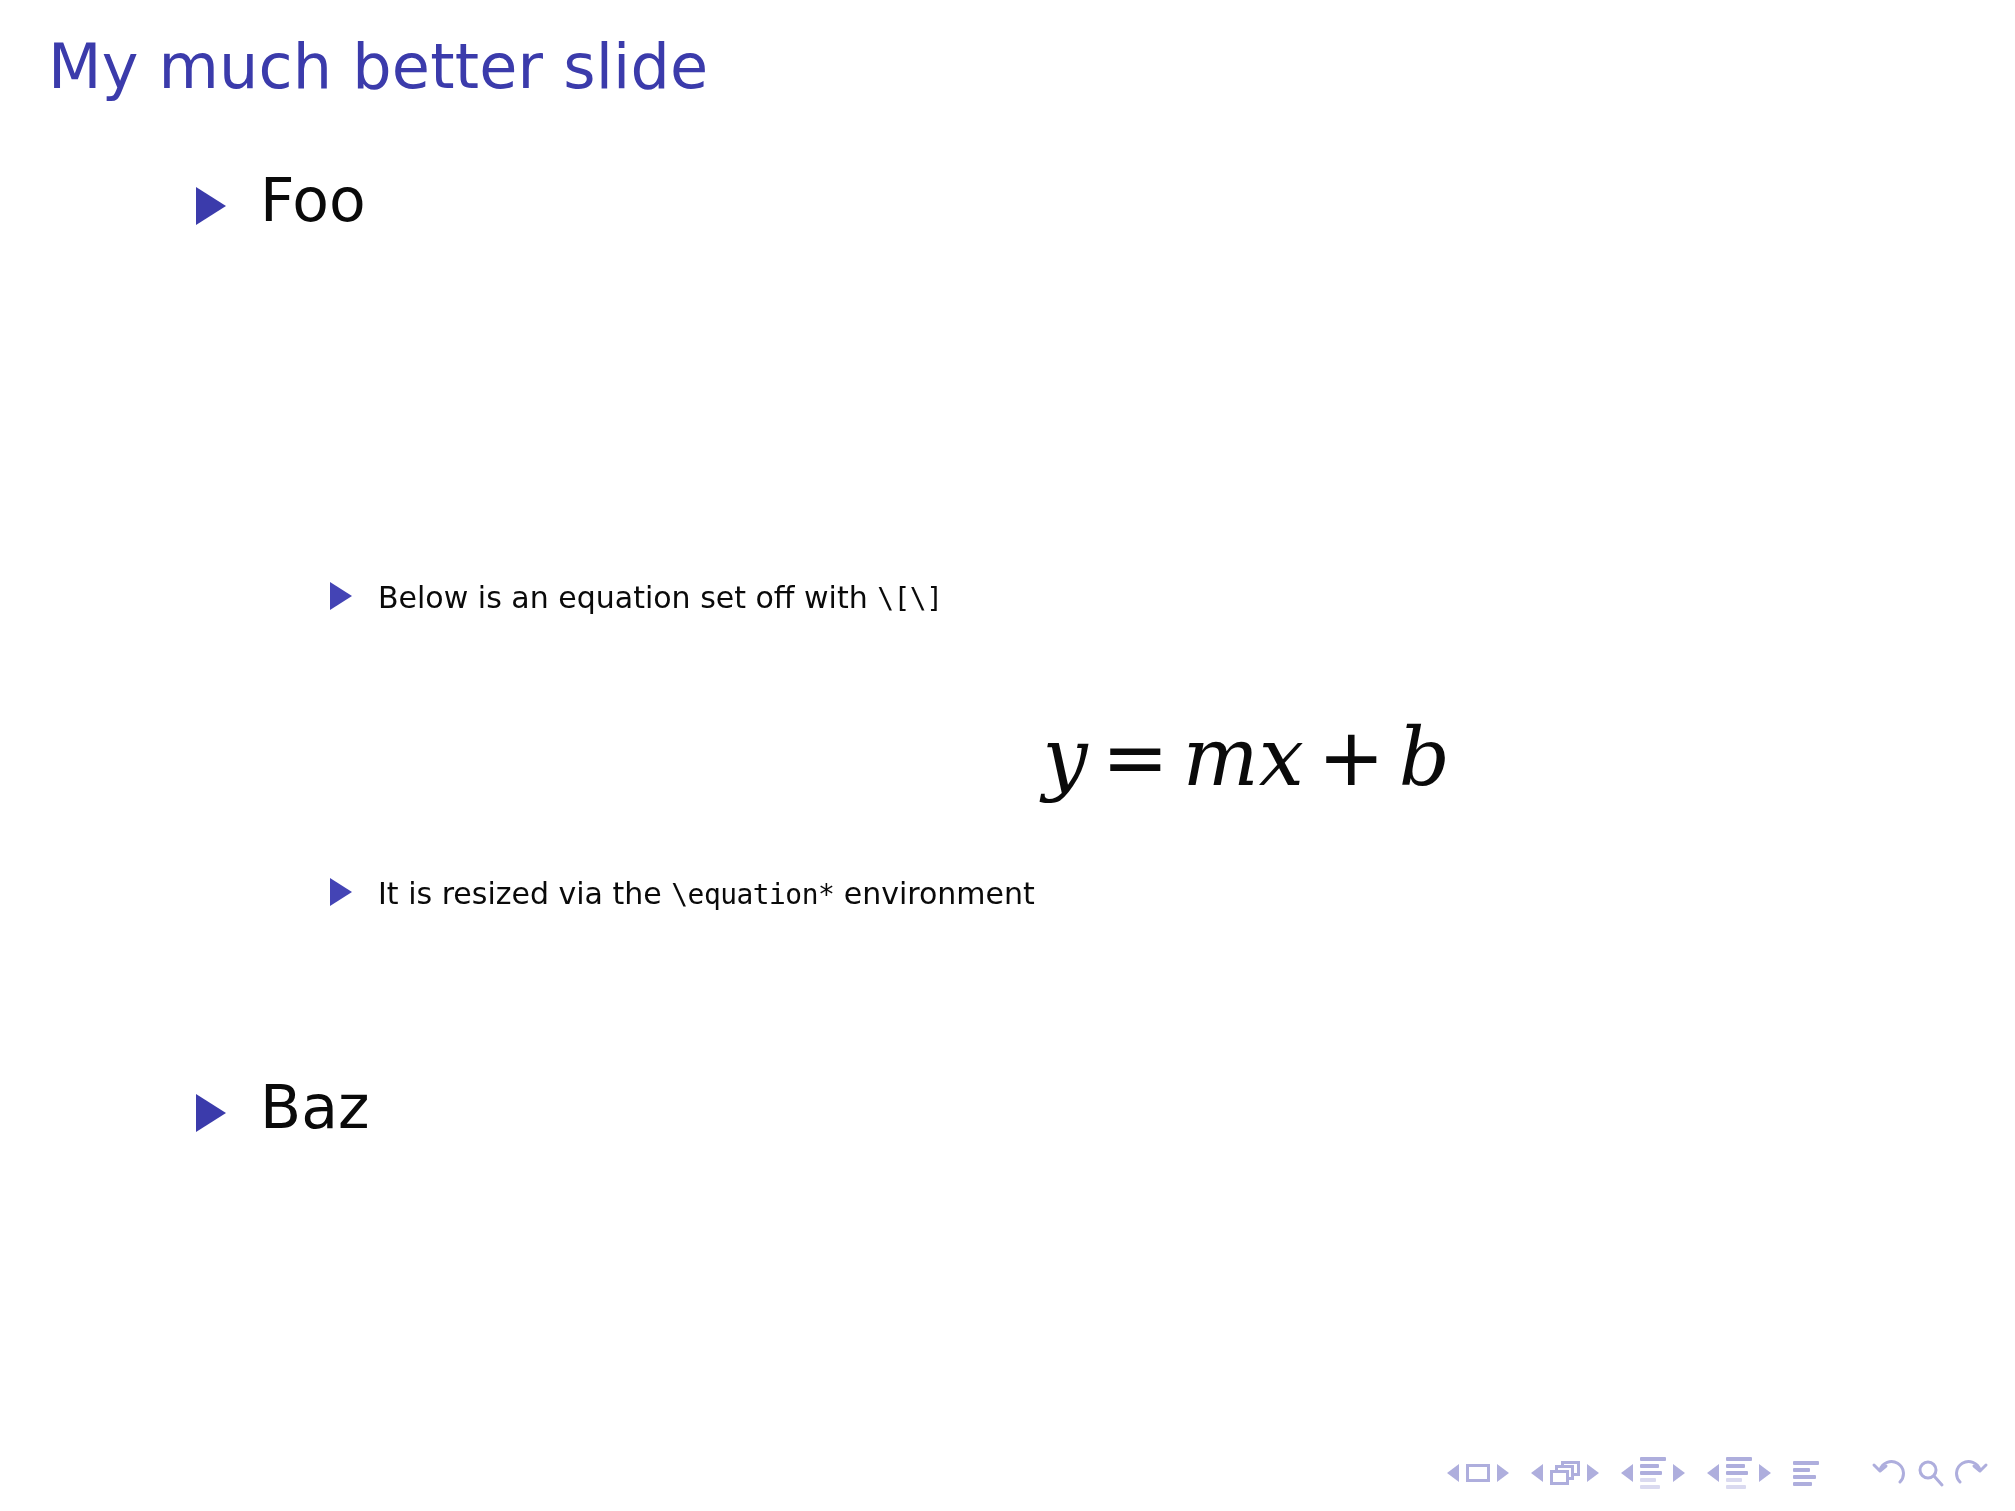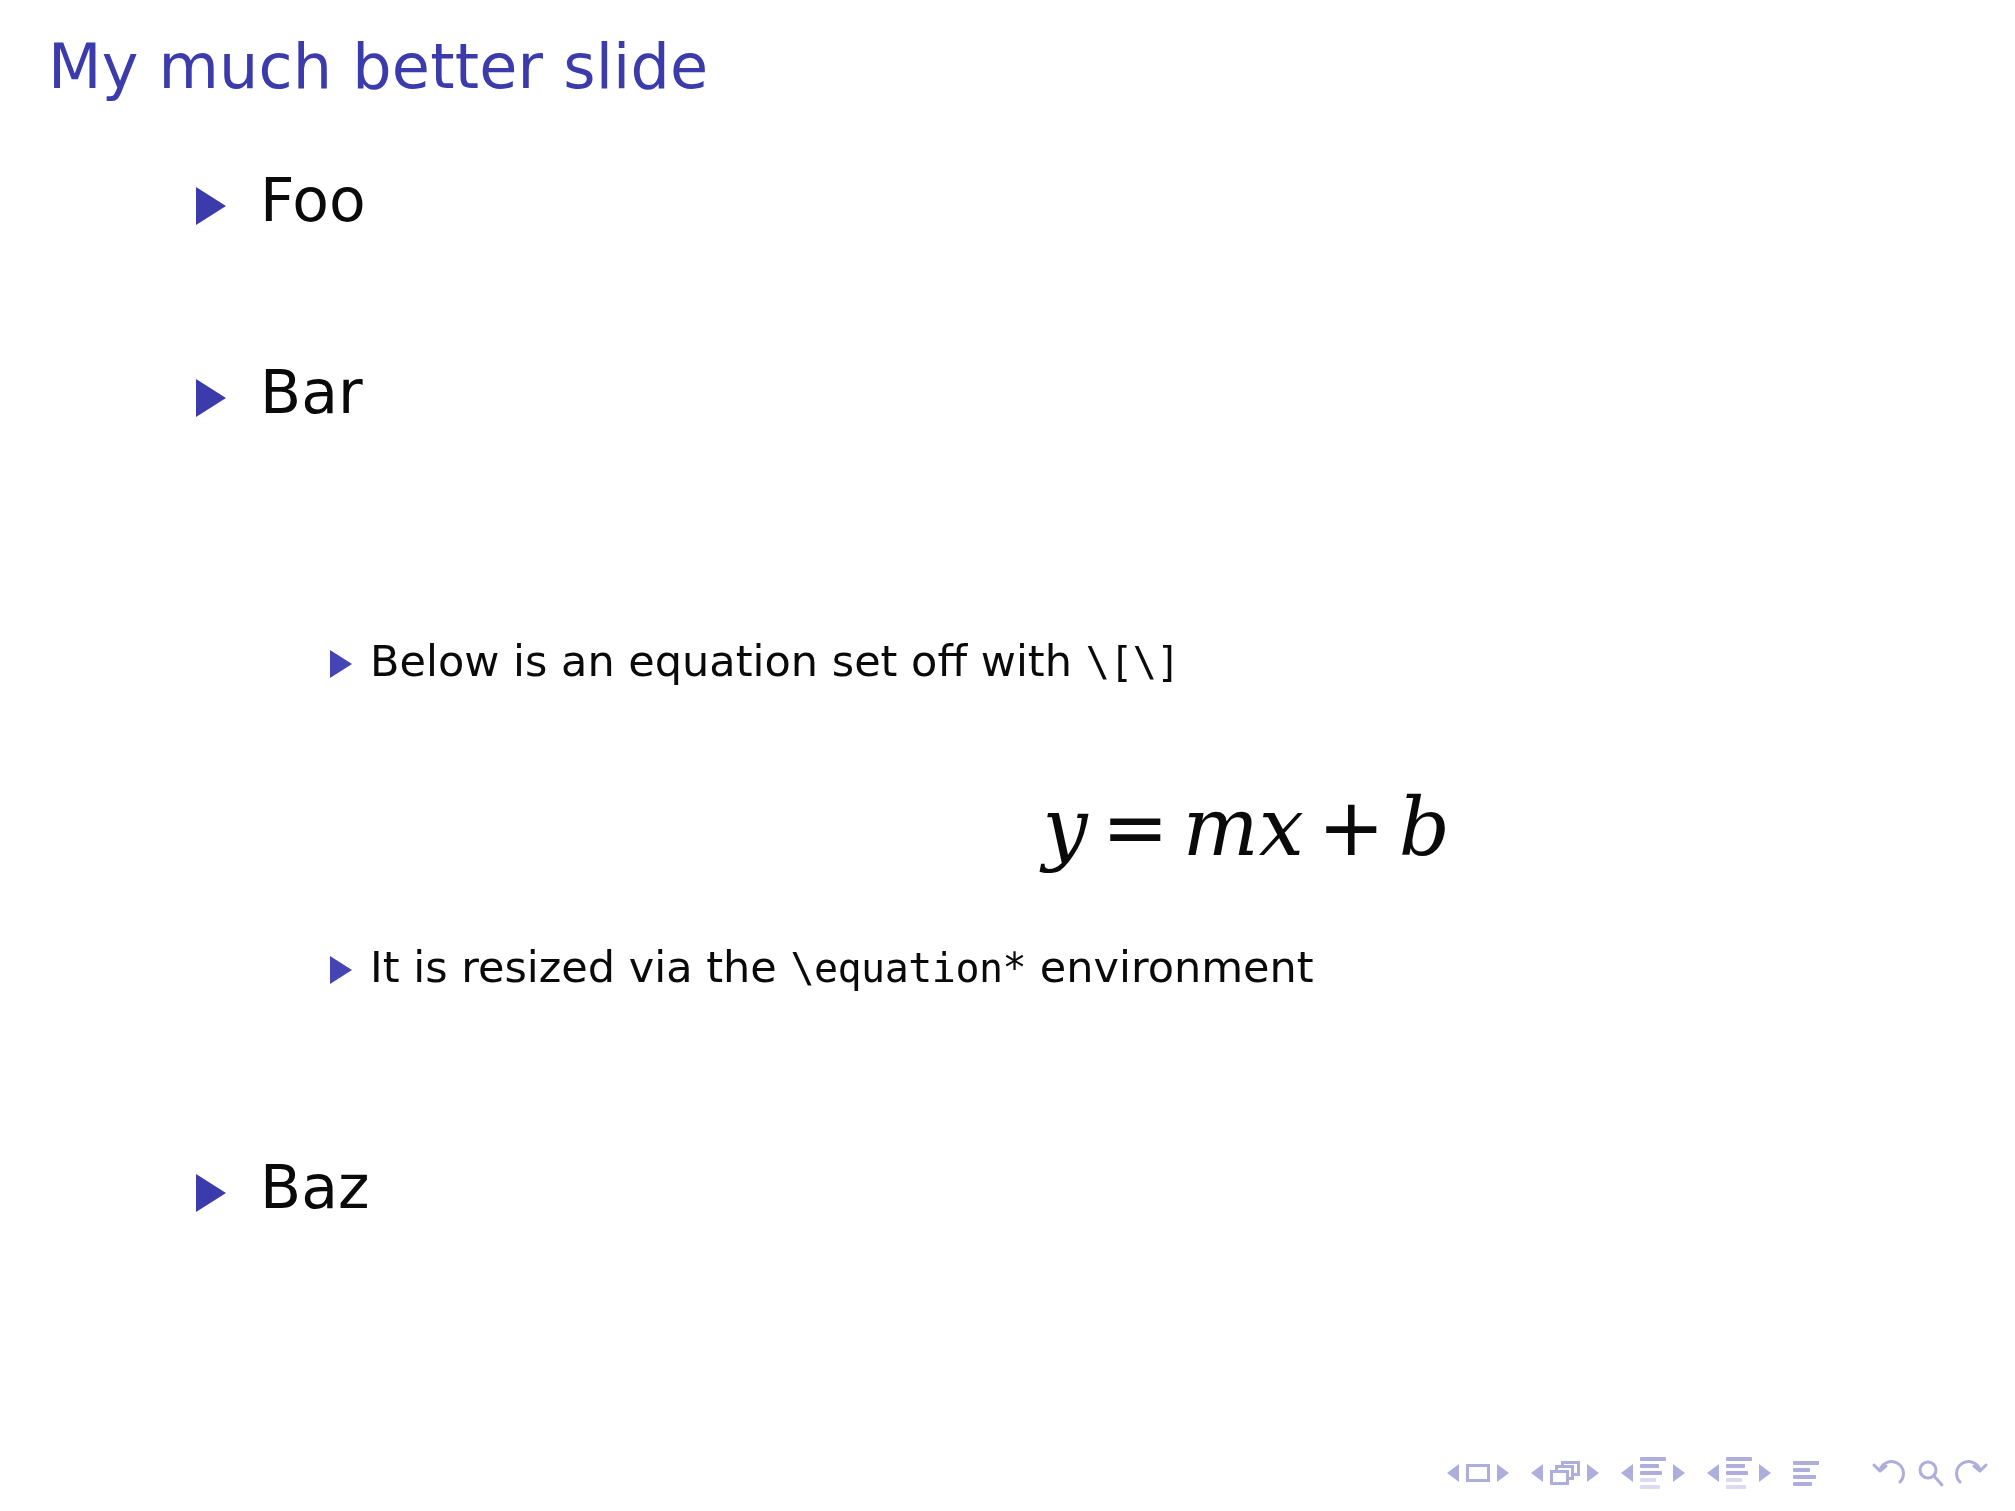--- a/index.html
+++ b/index.html
@@ -86,22 +86,22 @@
     font-size: 60px;
   }
 
   
   .lvl2 {
     margin-left: 330px;
     font-size: 44px;
     line-height: 1.0;
   }
   .lvl2 .item-text {
-    margin-left: 18px;
-    font-size: 43px;
+    margin-left: 26px;
+    font-size: 30px;
   }
 
   .mono {
     font-family: "DejaVu Sans Mono", "Liberation Mono", monospace;
     font-size: 0.93em;
     letter-spacing: -0.5px;
   }
 
   
   .equation {
@@ -226,24 +226,20 @@
 
   <div class="body">
 
     <div class="item lvl1">
       <span class="bullet"></span>
       <span class="item-text">Foo</span>
     </div>
 
     <div class="sp-a"></div>
 
-    <div class="item lvl1">
-      <span class="bullet"></span>
-      <span class="item-text">Bar</span>
-    </div>
 
     <div class="sp-b"></div>
 
     <div class="item lvl2">
       <span class="bullet sub"></span>
       <span class="item-text"><span>Below is an equation set off with </span><span class="mono">\[\]</span></span>
     </div>
 
     <div class="sp-c"></div>
 

